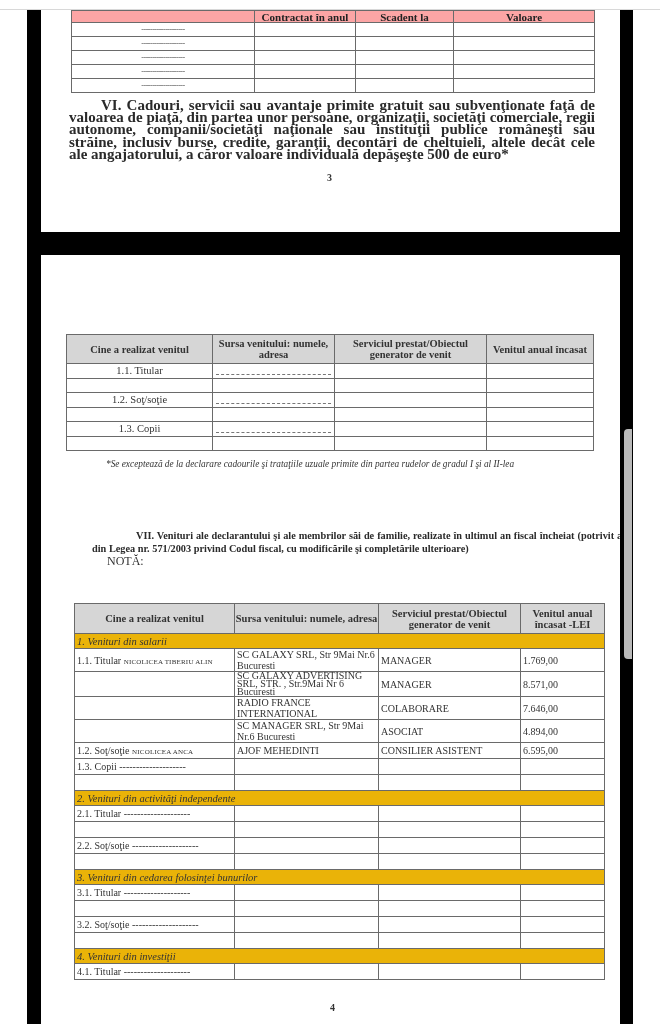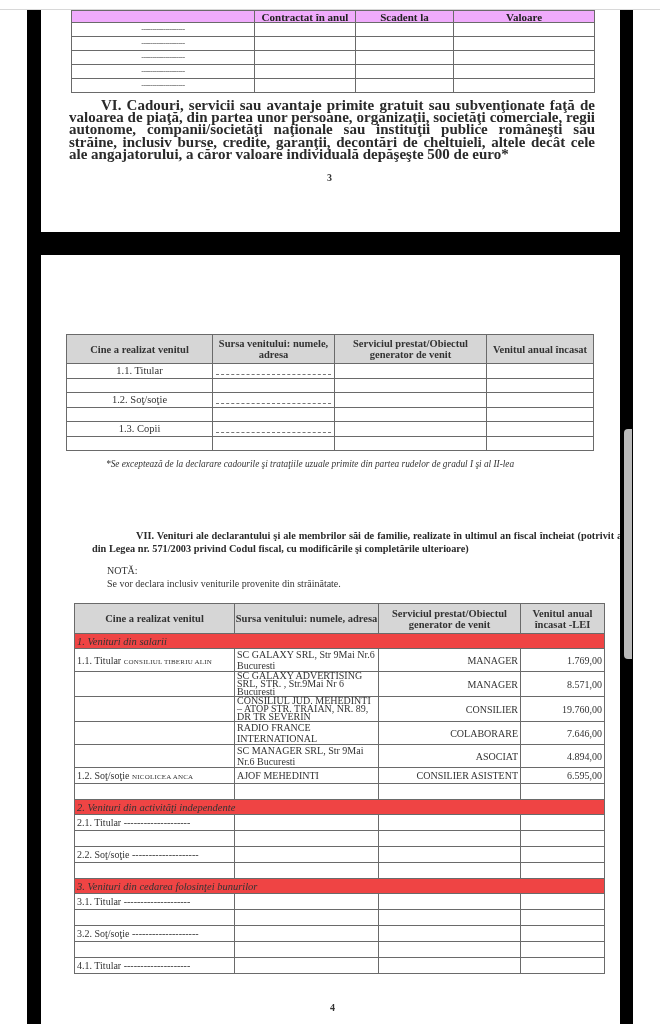--- a/index.html
+++ b/index.html
@@ -15,48 +15,48 @@
 
   .page { position: absolute; left: 41px; width: 579px; background: #fff; overflow: hidden; }
   .page1 { top: 10px; height: 222px; }
   .page2 { top: 255px; height: 769px; border-radius: 9px; }
 
   table { border-collapse: collapse; position: absolute; }
   td, th { border: 1px solid #6a6a6a; }
 
   
   .t-debts { left: 30px; top: 0px; width: 524px; }
-  .t-debts th { background: #f0abfc; font-weight: bold; font-size: 11px; height: 12px; line-height: 10px; overflow: hidden; vertical-align: bottom; }
+  .t-debts th { background: #fca5a5; font-weight: bold; font-size: 11px; height: 12px; line-height: 10px; overflow: hidden; vertical-align: bottom; }
   .t-debts td { height: 14px; font-size: 8px; text-align: center; color: #555; letter-spacing: -0.5px; }
 
   .sec6 { position: absolute; left: 28px; top: 89px; width: 526px; font-size: 15px; font-weight: bold; line-height: 12.2px; text-align: justify; color: #2a2a2a; }
   .sec6 .indent { display: inline-block; width: 32px; }
   .pagenum { position: absolute; font-size: 10px; font-weight: bold; color: #333; }
 
   
   .t-gifts { left: 25px; top: 79px; width: 528px; }
   .t-gifts th { background: #d6d6d6; font-size: 10.5px; font-weight: bold; line-height: 11px; height: 29px; padding: 1px 2px; color: #333; }
   .t-gifts td { height: 14.5px; font-size: 10.5px; text-align: center; color: #333; }
   .dash { display: block; margin: 0 3px; border-bottom: 1px dashed #777; height: 8px; }
 
   .footnote { position: absolute; left: 65px; top: 204px; font-size: 9.3px; font-style: italic; color: #333; white-space: nowrap; }
 
   .sec7 { position: absolute; left: 22px; top: 275px; width: 554px; font-size: 10.3px; font-weight: bold; line-height: 12.5px; color: #2a2a2a; text-align: justify; margin-left: 29px; }
   .sec7 .indent { display: inline-block; width: 44px; }
-  .nota { position: absolute; left: 66px; top: 309px; font-size: 10px; color: #333; line-height: 13px; font-family: Liberation Serif, serif; }
+  .nota { position: absolute; left: 66px; top: 300px; font-size: 12px; color: #333; line-height: 13px; font-family: Liberation Serif, serif; }
 
   
   .t-income { left: 33px; top: 348px; width: 531px; }
   .t-income th { background: #d6d6d6; font-size: 10.5px; font-weight: bold; line-height: 11px; height: 30px; color: #333; }
   .t-income td { font-size: 10px; color: #333; height: 16px; padding: 0 2px; vertical-align: middle; }
   .t-income td.cat { font-style: italic; font-size: 10.5px; height: 15px; }
-  .t-income td.shade { background: #ef4444; }
+  .t-income td.shade { background: #eab308; }
   .small { font-size: 6.8px; line-height: 8px; text-transform: none; }
   .sc { font-size: 6.8px; }
-  .ctr { text-align: right; margin-left: 24px; }
+  .ctr { text-align: left; margin-left: 24px; }
   .name-sm { font-size: 7px; letter-spacing: 0.2px; }
 </style>
 </head>
 <body>
 
 <div class="topline"></div>
 <div class="frame-left"></div>
 <div class="frame-right"></div>
 <div class="page-gap"></div>
 <div class="scroll-thumb"></div>
@@ -159,71 +159,70 @@
           <td></td>
         </tr>
   </tbody>
     </table>
 
   <div class="footnote">*Se exceptează de la declarare cadourile şi trataţiile uzuale primite din partea rudelor de gradul I şi al II-lea</div>
 
   <div class="sec7"><span class="indent"></span><span>VII. Venituri ale declarantului şi ale membrilor săi de familie, realizate în ultimul an fiscal încheiat (potrivit art. 41 din Legea nr. 571/2003 privind Codul fiscal, cu modificările şi completările ulterioare)</span></div>
   <div class="nota">
     <div>NOTĂ:</div>
-    <div>Se vor declara inclusiv veniturile provenite din străinătate.</div>
   </div>
 
   <table class="t-income">
     <tbody>
         <tr>
       <th style="width:160px;">Cine a realizat venitul</th>
       <th style="width:144px;">Sursa venitului: numele, adresa</th>
       <th style="width:142px;">Serviciul prestat/Obiectul generator de venit</th>
       <th>Venitul anual încasat -LEI</th>
     </tr>
     <tr>
           <td colspan="4" class="cat shade">1. Venituri din salarii</td>
         </tr>
     <tr>
-      <td><span>1.1. Titular</span> <span class="name-sm">CONSILIUL TIBERIU ALIN</span></td>
+      <td><span>1.1. Titular</span> <span class="name-sm">NICOLICEA TIBERIU ALIN</span></td>
       <td class="sc">SC GALAXY SRL, Str 9Mai Nr.6 Bucuresti</td>
       <td class="sc ctr">MANAGER</td>
       <td class="sc ctr">1.769,00</td>
     </tr>
     <tr>
       <td></td>
       <td class="small">SC GALAXY ADVERTISING SRL, STR. , Str.9Mai Nr 6 Bucuresti</td>
       <td class="sc ctr">MANAGER</td>
       <td class="sc ctr">8.571,00</td>
     </tr>
     <tr>
       <td></td>
-      <td class="small">CONSILIUL JUD. MEHEDINTI – ATOP STR. TRAIAN, NR. 89, DR TR SEVERIN</td>
-      <td class="sc ctr">CONSILIER</td>
-      <td class="sc ctr">19.760,00</td>
-    </tr>
-    <tr>
-      <td></td>
       <td class="sc">RADIO FRANCE INTERNATIONAL</td>
       <td class="sc ctr">COLABORARE</td>
       <td class="sc ctr">7.646,00</td>
     </tr>
     <tr>
       <td></td>
       <td class="sc">SC MANAGER SRL, Str 9Mai Nr.6 Bucuresti</td>
       <td class="sc ctr">ASOCIAT</td>
       <td class="sc ctr">4.894,00</td>
     </tr>
     <tr>
       <td><span>1.2. Soţ/soţie</span> <span class="name-sm">NICOLICEA ANCA</span></td>
       <td class="sc">AJOF MEHEDINTI</td>
       <td class="sc ctr">CONSILIER ASISTENT</td>
       <td class="sc ctr">6.595,00</td>
     </tr>
     <tr>
+          <td>1.3. Copii --------------------</td>
+          <td></td>
+          <td></td>
+          <td></td>
+        </tr>
+    <tr>
           <td></td>
           <td></td>
           <td></td>
           <td></td>
         </tr>
 
     <tr>
           <td colspan="4" class="cat shade">2. Venituri din activităţi independente</td>
         </tr>
     <tr>
@@ -272,20 +271,23 @@
           <td></td>
           <td></td>
         </tr>
     <tr>
           <td></td>
           <td></td>
           <td></td>
           <td></td>
         </tr>
 
+    <tr>
+          <td colspan="4" class="cat shade">4. Venituri din investiţii</td>
+        </tr>
     <tr>
           <td>4.1. Titular --------------------</td>
           <td></td>
           <td></td>
           <td></td>
         </tr>
   </tbody>
     </table>
 
   <div class="pagenum" style="left:289px; top:747px;">4</div>

